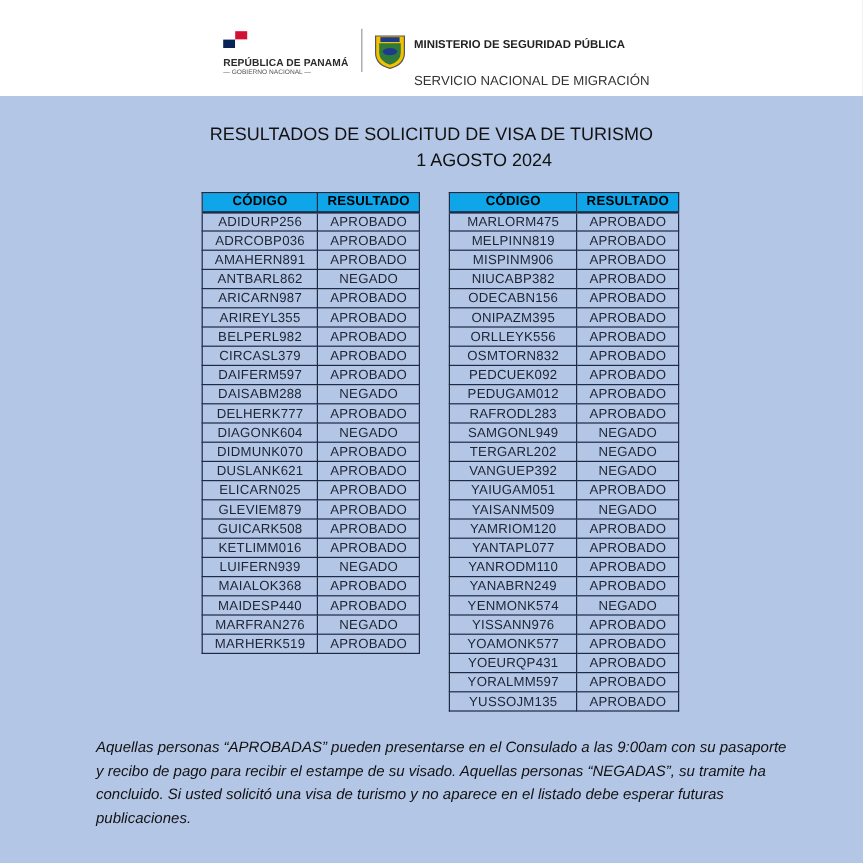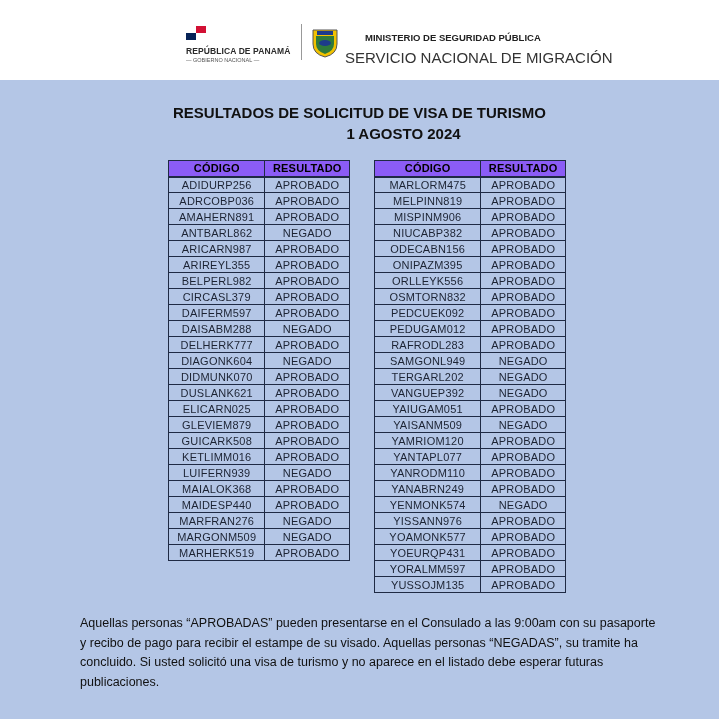--- a/index.html
+++ b/index.html
@@ -9,40 +9,40 @@
   .flag { display: inline-block; width: 20px; height: 14px; position: relative; margin-bottom: 2px; }
   .flag .q1 { position: absolute; left: 0; top: 0; width: 10px; height: 7px; background: #fff; }
   .flag .q2 { position: absolute; left: 10px; top: 0; width: 10px; height: 7px; background: #d21034; }
   .flag .q3 { position: absolute; left: 0; top: 7px; width: 10px; height: 7px; background: #072357; }
   .flag .q4 { position: absolute; left: 10px; top: 7px; width: 10px; height: 7px; background: #fff; }
   .gov-title { font-size: 8.5px; font-weight: bold; color: #2b2b2b; letter-spacing: 0.1px; white-space: nowrap; }
   .gov-sub { font-size: 5.5px; color: #555; white-space: nowrap; margin-top: 1px; }
   .divider { position: absolute; left: 301px; top: 24px; width: 1px; height: 36px; background: #999; }
   .shield { position: absolute; left: 312px; top: 28px; width: 26px; height: 30px; }
   .ministry { position: absolute; left: 345px; top: 32px; }
-  .ministry .m1 { font-size: 9.5px; font-weight: bold; color: #222; white-space: nowrap; margin-left: 20px; }
-  .ministry .m2 { font-size: 15px; color: #333; white-space: nowrap; margin-top: 6px; }
-
-  .title { position: absolute; left: 0; width: 719px; text-align: center; font-weight: bold; color: #111; font-size: 15px; }
+  .ministry .m1 { font-size: 9.5px; font-weight: bold; color: #222; white-space: nowrap; }
+  .ministry .m2 { font-size: 11px; color: #333; white-space: nowrap; margin-top: 19px; }
+
+  .title { position: absolute; left: 0; width: 719px; text-align: center; font-weight: normal; color: #111; font-size: 15px; }
   .title.t1 { top: 104px; }
   .title.t2 { top: 125px; margin-left: 44px; }
 
   table.res { position: absolute; border-collapse: collapse; background: #b4c6e6; }
   table.res td, table.res th { border: 1px solid #1f2a44; height: 16px; font-size: 11px; color: #1c2333; text-align: center; padding: 0; line-height: 14px; letter-spacing: 0.2px; }
-  table.res th { background: #8b5cf6; font-weight: bold; color: #000; border-bottom: 2px solid #1f2a44; }
+  table.res th { background: #0ea5e9; font-weight: bold; color: #000; border-bottom: 2px solid #1f2a44; }
   table.res td { background: #b4c6e6; }
   table.res td.code { font-weight: normal; }
   #tbl-left { left: 168px; top: 160px; width: 182px; }
   #tbl-left col.c1 { width: 97px; }
   #tbl-left col.c2 { width: 85px; }
   #tbl-right { left: 374px; top: 160px; width: 192px; }
   #tbl-right col.c1 { width: 107px; }
   #tbl-right col.c2 { width: 85px; }
 
-  .note { position: absolute; left: 80px; top: 614px; width: 580px; font-size: 12.5px; color: #111; line-height: 19.5px; }
+  .note { position: absolute; left: 80px; top: 614px; width: 580px; font-size: 12.5px; color: #111; line-height: 19.5px; font-style: italic; }
 </style>
 </head>
 <body>
 
 <div class="header">
   <div class="gov">
     <div class="flag">
       <span class="q1"></span><span class="q2"></span><span class="q3"></span><span class="q4"></span>
     </div>
     <div class="gov-title">REPÚBLICA DE PANAMÁ</div>
@@ -158,24 +158,20 @@
       </tr>
       <tr>
         <td class="code">MAIDESP440</td>
         <td>APROBADO</td>
       </tr>
       <tr>
         <td class="code">MARFRAN276</td>
         <td>NEGADO</td>
       </tr>
       <tr>
-        <td class="code">MARGONM509</td>
-        <td>NEGADO</td>
-      </tr>
-      <tr>
         <td class="code">MARHERK519</td>
         <td>APROBADO</td>
       </tr>
     </tbody>
 </table>
 
 <table class="res" id="tbl-right">
   <colgroup>
       <col class="c1">
       <col class="c2">

